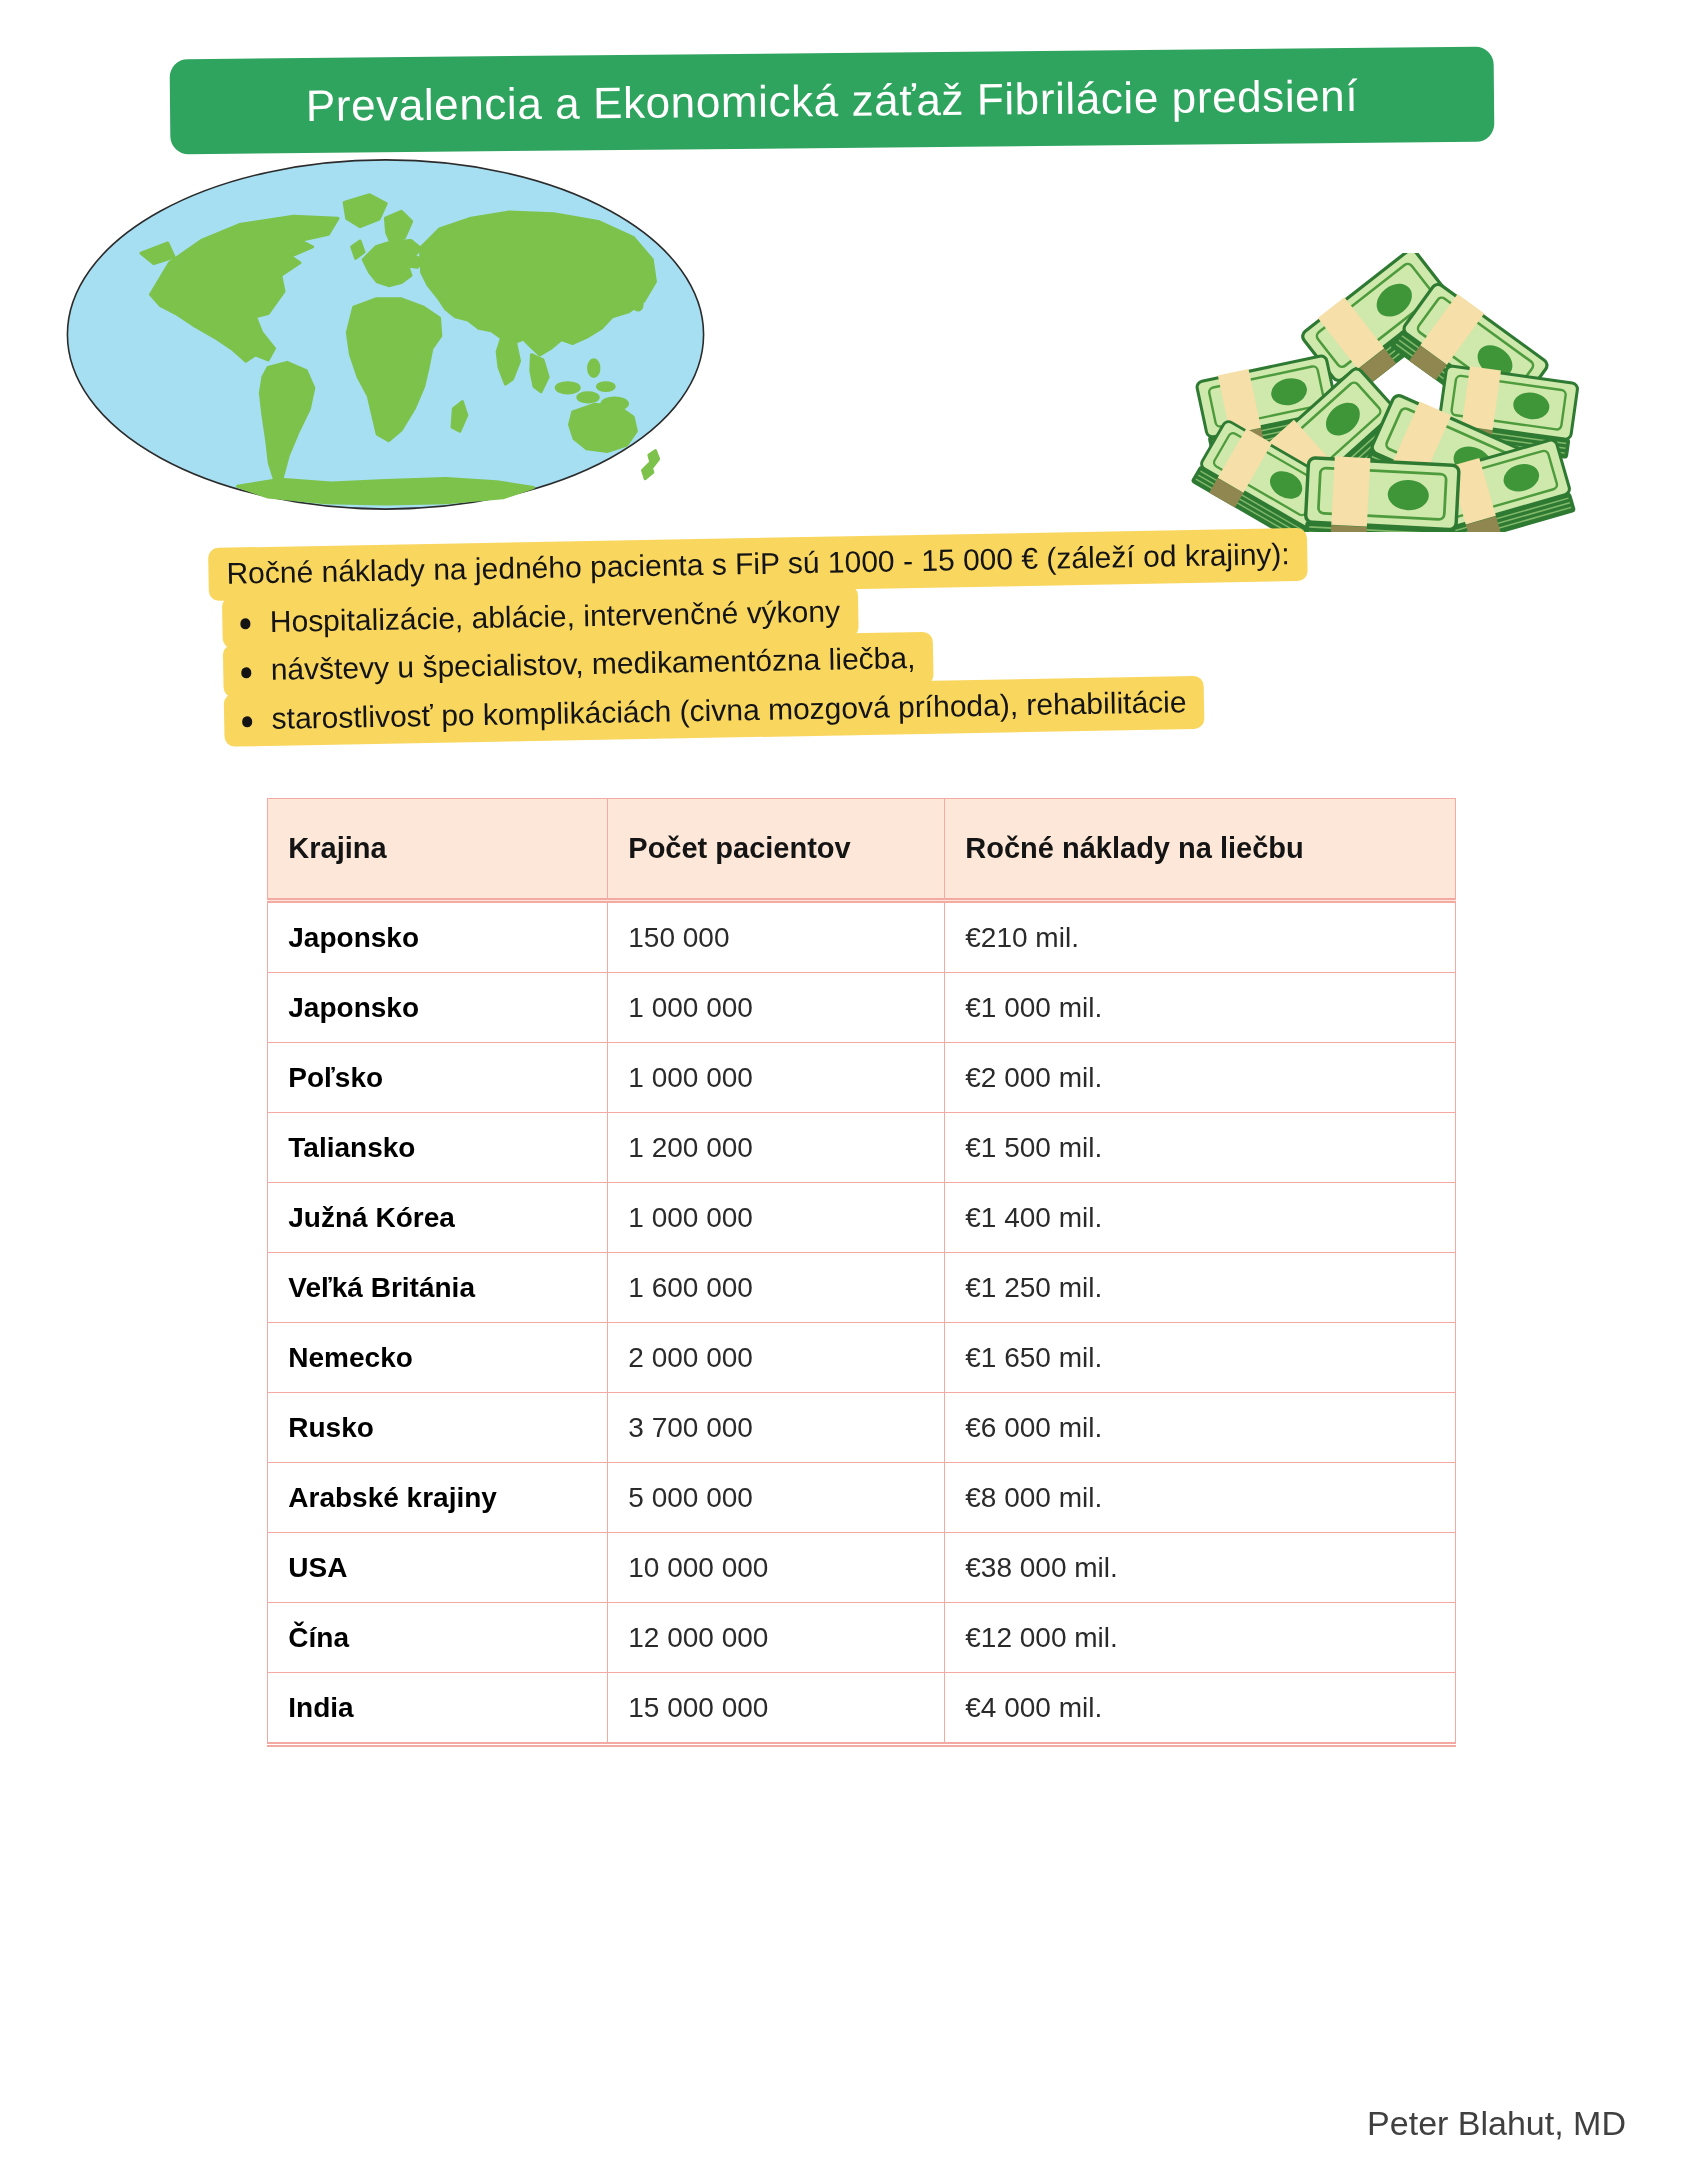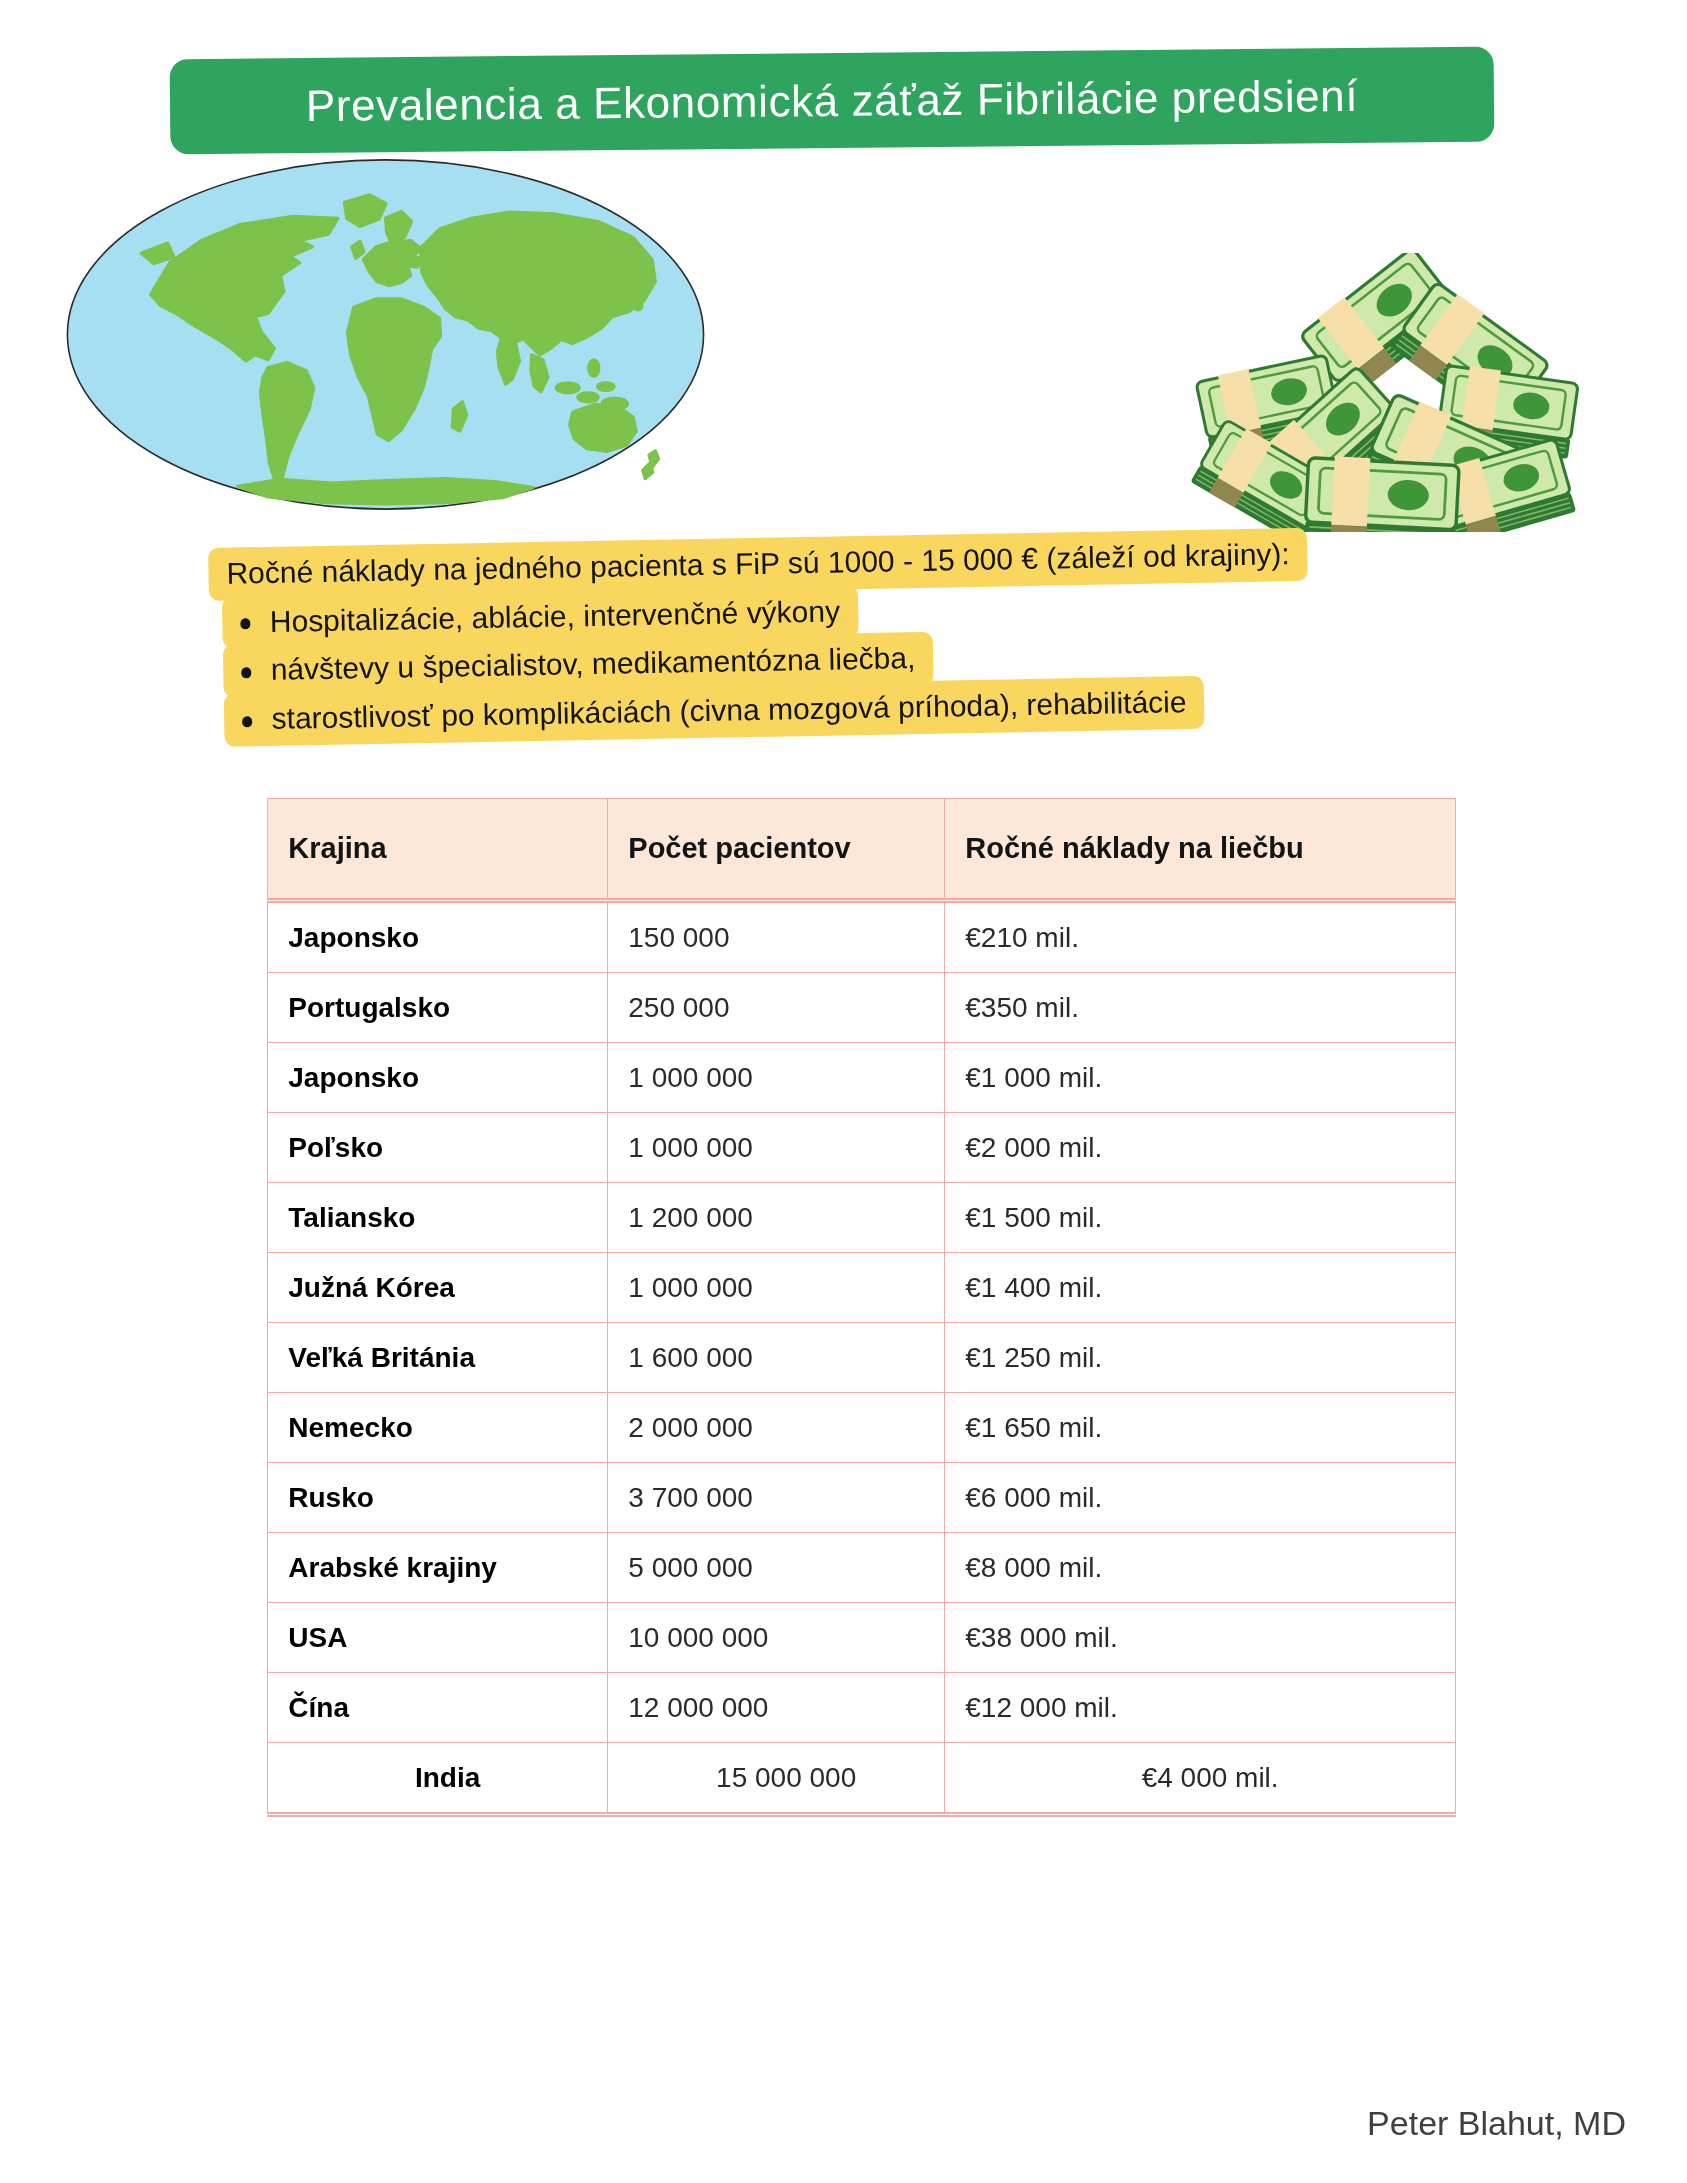--- a/index.html
+++ b/index.html
@@ -41,21 +41,21 @@
   .tablewrap{position:absolute;left:267px;top:798px;}
   table{border-collapse:collapse;width:1188px;table-layout:fixed;}
   col.c1{width:340px;} col.c2{width:337px;} col.c3{width:511px;}
   th,td{border:1.9px solid #F5A9A3;text-align:left;padding:0 0 0 20.3px;}
   thead th{
     background:#FCE7D8;height:99px;font-size:29px;font-weight:700;
     border-bottom:5.7px double #F5A9A3;color:#141414;
   }
   tbody td{height:69px;font-size:28px;font-weight:400;color:#2a2a2a;}
   tbody td:first-child{font-weight:700;color:#000000;}
-  tbody tr:last-child td{border-bottom:5.7px double #F5A9A3;text-align:center;}
+  tbody tr:last-child td{border-bottom:5.7px double #F5A9A3;}
   
   .credit{
     position:absolute;right:61px;top:2104px;font-size:34px;color:#404040;
     white-space:nowrap;
   }
 </style>
 </head>
 <body>
 
 <div class="poster">
@@ -161,25 +161,20 @@
           <th>Ročné náklady na liečbu</th>
         </tr>
       </thead>
       <tbody>
           <tr>
             <td>Japonsko</td>
             <td>150 000</td>
             <td>€210 mil.</td>
           </tr>
           <tr>
-            <td>Portugalsko</td>
-            <td>250 000</td>
-            <td>€350 mil.</td>
-          </tr>
-          <tr>
             <td>Japonsko</td>
             <td>1 000 000</td>
             <td>€1 000 mil.</td>
           </tr>
           <tr>
             <td>Poľsko</td>
             <td>1 000 000</td>
             <td>€2 000 mil.</td>
           </tr>
           <tr>

